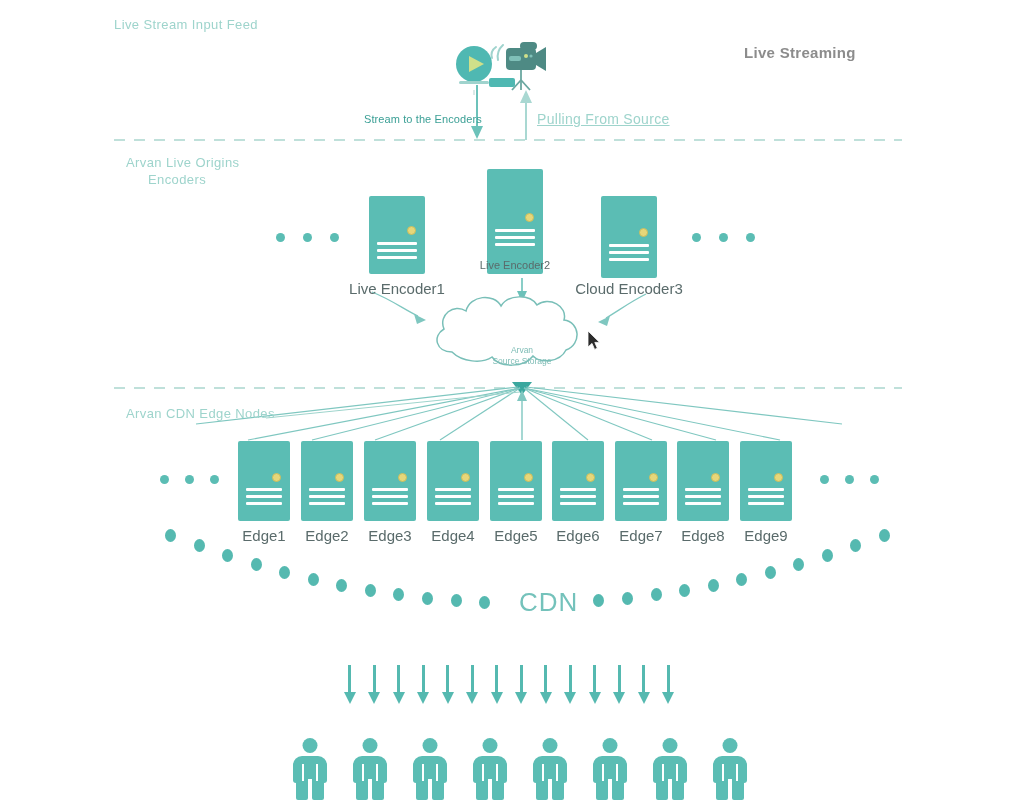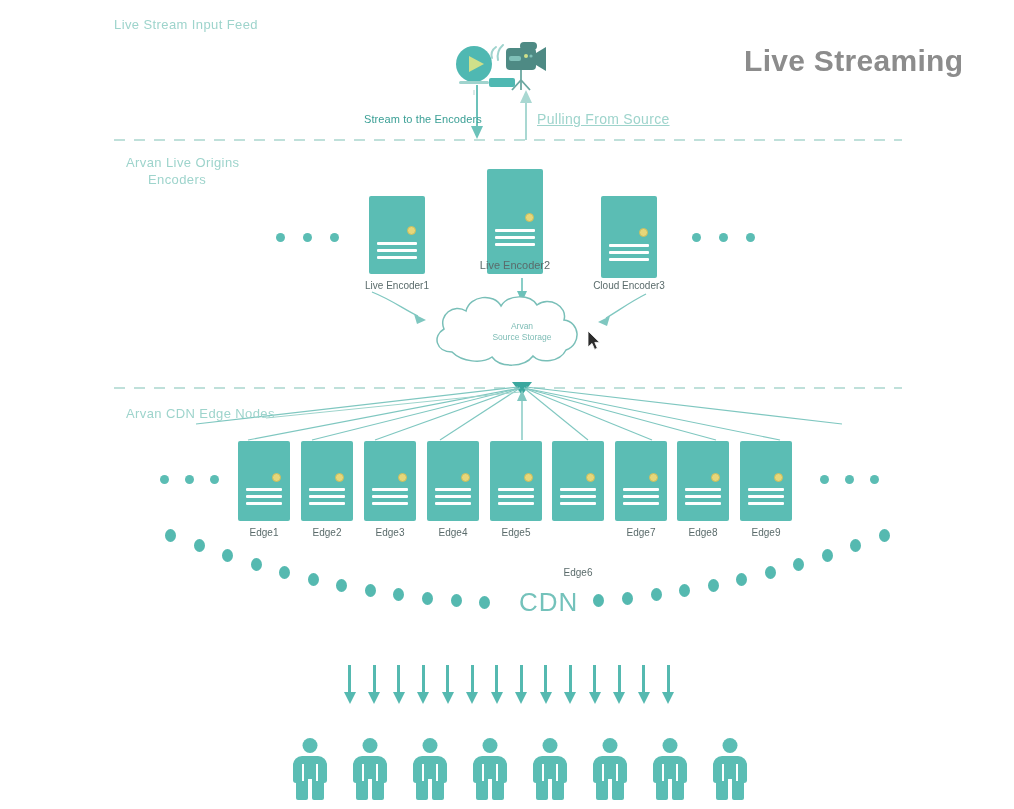--- a/index.html
+++ b/index.html
@@ -9,34 +9,34 @@
     background:#ffffff;
   }
   .stage{position:absolute;inset:0;}
   .abs{position:absolute;}
 
   
   .lbl-section{
     font-size:13px;color:#9ed4cc;letter-spacing:.4px;white-space:nowrap;
   }
   .title-main{
-    font-size:30px;color:#8c8c8c;font-weight:bold;letter-spacing:.3px;white-space:nowrap;
+    font-size:15px;color:#8c8c8c;font-weight:bold;letter-spacing:.3px;white-space:nowrap;
   }
   .lbl-push{
     font-size:11px;color:#3a9f95;white-space:nowrap;letter-spacing:.1px;
   }
   .lbl-pull{
     font-size:14px;color:#9ed4cc;white-space:nowrap;letter-spacing:.3px;
   }
   .node-label{
-    font-size:10px;color:#5a6b6b;white-space:nowrap;text-align:center;
+    font-size:15px;color:#5a6b6b;white-space:nowrap;text-align:center;
   }
   .node-label.big{font-size:11px;}
   .cloud-label{
-    font-size:8.5px;color:#7fbdb6;text-align:center;line-height:1.35;white-space:nowrap;
+    font-size:8.5px;color:#7fbdb6;text-align:center;line-height:1.35;white-space:nowrap;margin-top:24px;
   }
   .cdn-word{
     font-size:26px;color:#74c2bb;letter-spacing:1px;white-space:nowrap;
   }
 
   
   .server{
     position:absolute;background:#5bbdb4;border-radius:2px;
   }
   .server .dot{
@@ -315,21 +315,21 @@
       </div>
       <div class="abs node-label" style="left: 476px; top: 527px; width: 80px;">Edge5</div>
       <div class="server" style="left: 552px; top: 441px; width: 52px; height: 80px;">
         <div class="dot" style="top:32px;"></div>
         <div class="bars" style="top:47px;">
           <i></i>
           <i></i>
           <i></i>
         </div>
       </div>
-      <div class="abs node-label" style="left: 538px; top: 527px; width: 80px; margin-top: 40px;">Edge6</div>
+      <div class="abs node-label" style="left: 538px; top: 527px; width: 80px;">Edge6</div>
       <div class="server" style="left: 615px; top: 441px; width: 52px; height: 80px;">
         <div class="dot" style="top:32px;"></div>
         <div class="bars" style="top:47px;">
           <i></i>
           <i></i>
           <i></i>
         </div>
       </div>
       <div class="abs node-label" style="left: 601px; top: 527px; width: 80px;">Edge7</div>
       <div class="server" style="left: 677px; top: 441px; width: 52px; height: 80px;">

